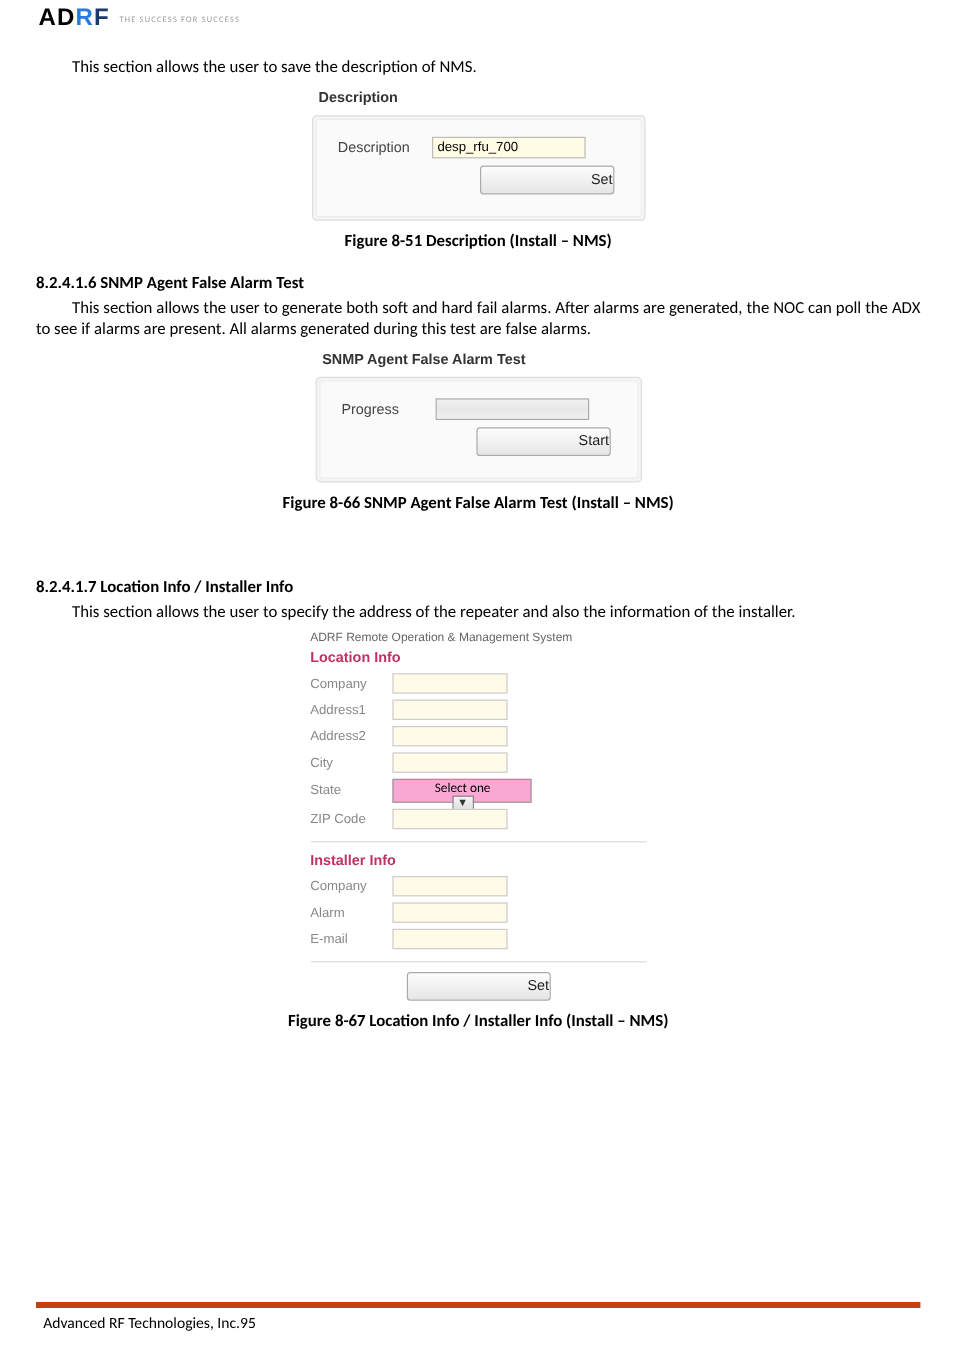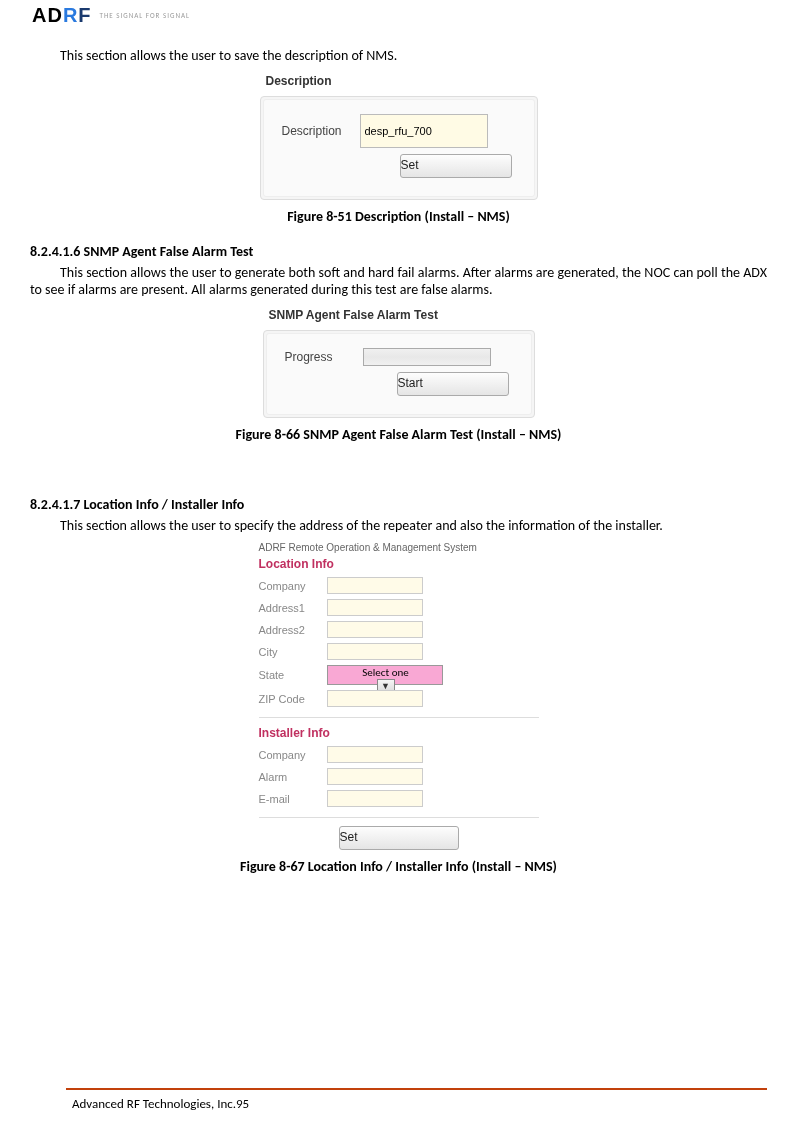--- a/index.html
+++ b/index.html
@@ -87,32 +87,32 @@
   .form-label {
     width: 78px;
     font-size: 12px;
     color: #444;
   }
   .form-input {
     border: 1px solid #bbb;
     background: #fffbe5;
     height: 18px;
     font-size: 11px;
-    padding: 16px 4px;
+    padding: 0 4px;
     box-sizing: border-box;
   }
   .btn {
     display: inline-block;
     min-width: 110px;
     height: 22px;
     background: linear-gradient(#fdfdfd, #e5e5e5);
     border: 1px solid #aaa;
     border-radius: 3px;
     font-size: 12px;
-    text-align: left;
+    text-align: right;
     line-height: 20px;
     font-family: Arial, sans-serif;
     color: #222;
   }
   .btn-row {
     display:flex;
     justify-content:flex-end;
     padding-right: 4px;
   }
   .progress-bar {
@@ -189,40 +189,39 @@
   .loc-btn-row {
     display:flex;
     justify-content:center;
     margin-top: 8px;
   }
   .footer {
     position: absolute;
     bottom: 20px;
     left: 30px;
     right: 30px;
-    border-top: 2px solid #c2410c;
+    border-top: 5px solid #c2410c;
     padding-top: 6px;
     display: flex;
     font-size: 13px;
-    margin-left: 36px;
   }
   .footer-left { flex: 0 0 auto; padding-left: 6px; }
   .footer-center { flex: 1; text-align: left; }
 </style>
 </head>
 <body>
 
 <div class="page">
 
   
   <div class="logo-area">
     <span class="logo-text">
       <span style="color:#000000">AD</span><span style="color:#2a7adf">R</span><span style="color:#1a3a6e">F</span>
     </span>
-    <span class="tagline">THE SIGNAL FOR SIGNAL</span>
+    <span class="tagline">THE SUCCESS FOR SUCCESS</span>
   </div>
 
   
   <p class="body-text">This section allows the user to save the description of NMS.</p>
 
   <div class="ui-panel" style="width:278px;">
     <div class="panel-title">Description</div>
     <div class="panel-outer">
       <div class="panel-body">
         <div class="form-row">

